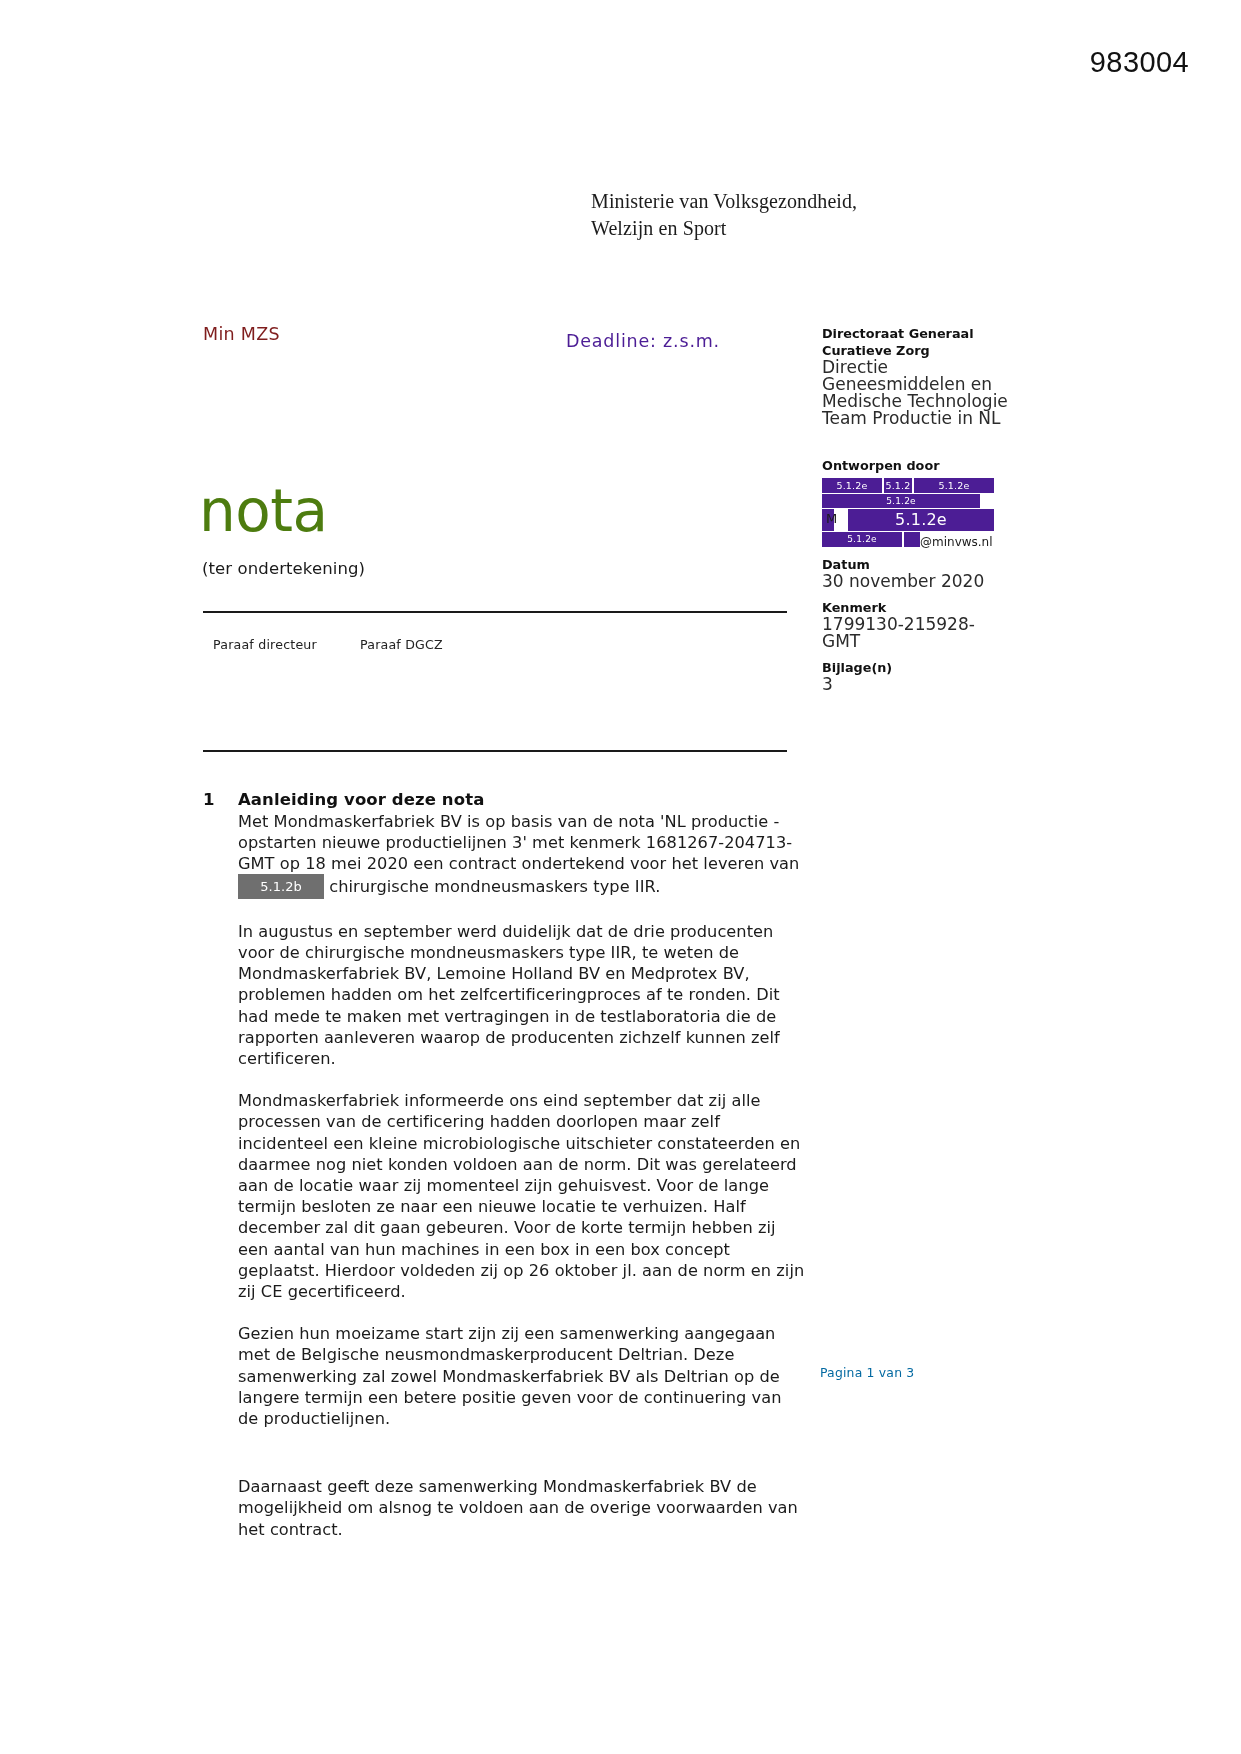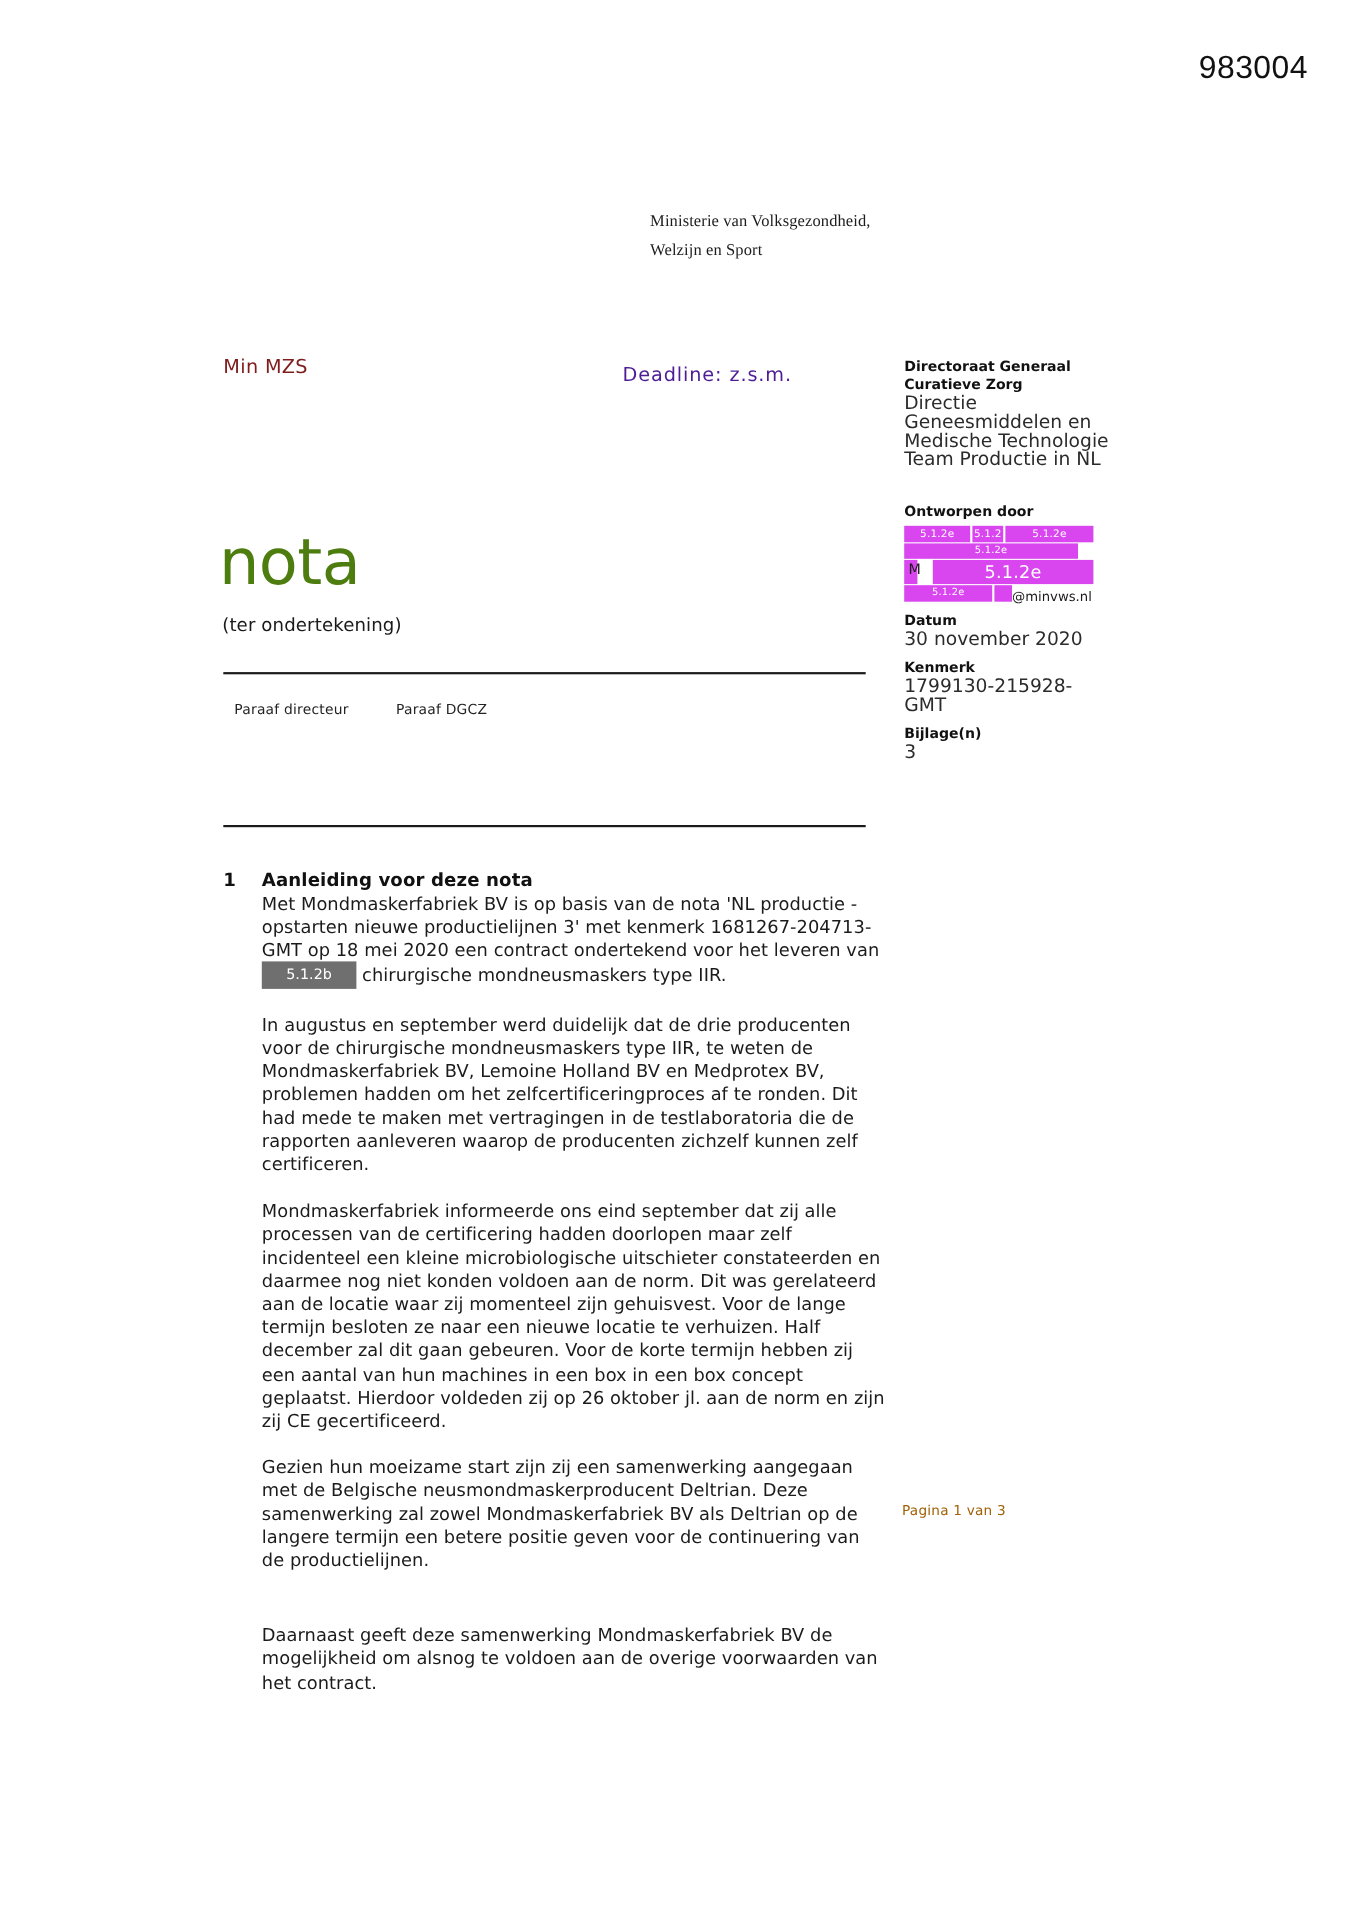--- a/index.html
+++ b/index.html
@@ -32,21 +32,21 @@
     letter-spacing: 0.4px;
     color: #121212;
   }
 
   
   .ministry {
     position: absolute;
     left: 591px;
     top: 188px;
     font-family: "Liberation Serif", serif;
-    font-size: 15px;
+    font-size: 20px;
     line-height: 27px;
     color: #1c1c1c;
     letter-spacing: 0.1px;
   }
   .ministry div { white-space: nowrap; }
 
   
   .addressee {
     position: absolute;
     left: 203px;
@@ -90,21 +90,21 @@
   }
 
   
   .redact-group {
     position: relative;
     width: 172px;
     margin-top: 4px;
   }
   .redact {
     position: absolute;
-    background: #d946ef;
+    background: #4c1d95;
     color: #ffffff;
     font-size: 9.5px;
     display: flex;
     align-items: center;
     justify-content: center;
     letter-spacing: 0.2px;
     line-height: 1;
   }
   .r1 { left: 0;    top: 0;   width: 60px;  height: 15px; }
   .r2 { left: 62px; top: 0;   width: 28px;  height: 15px; }
@@ -215,21 +215,21 @@
     vertical-align: middle;
     position: relative;
     top: -1px;
   }
 
   .footer {
     position: absolute;
     left: 820px;
     top: 1365px;
     font-size: 12.4px;
-    color: #a16207;
+    color: #0369a1;
     letter-spacing: 0.2px;
   }
 </style>
 </head>
 <body>
 
 <div class="page">
 
   <div class="scan-id">983004</div>
 

